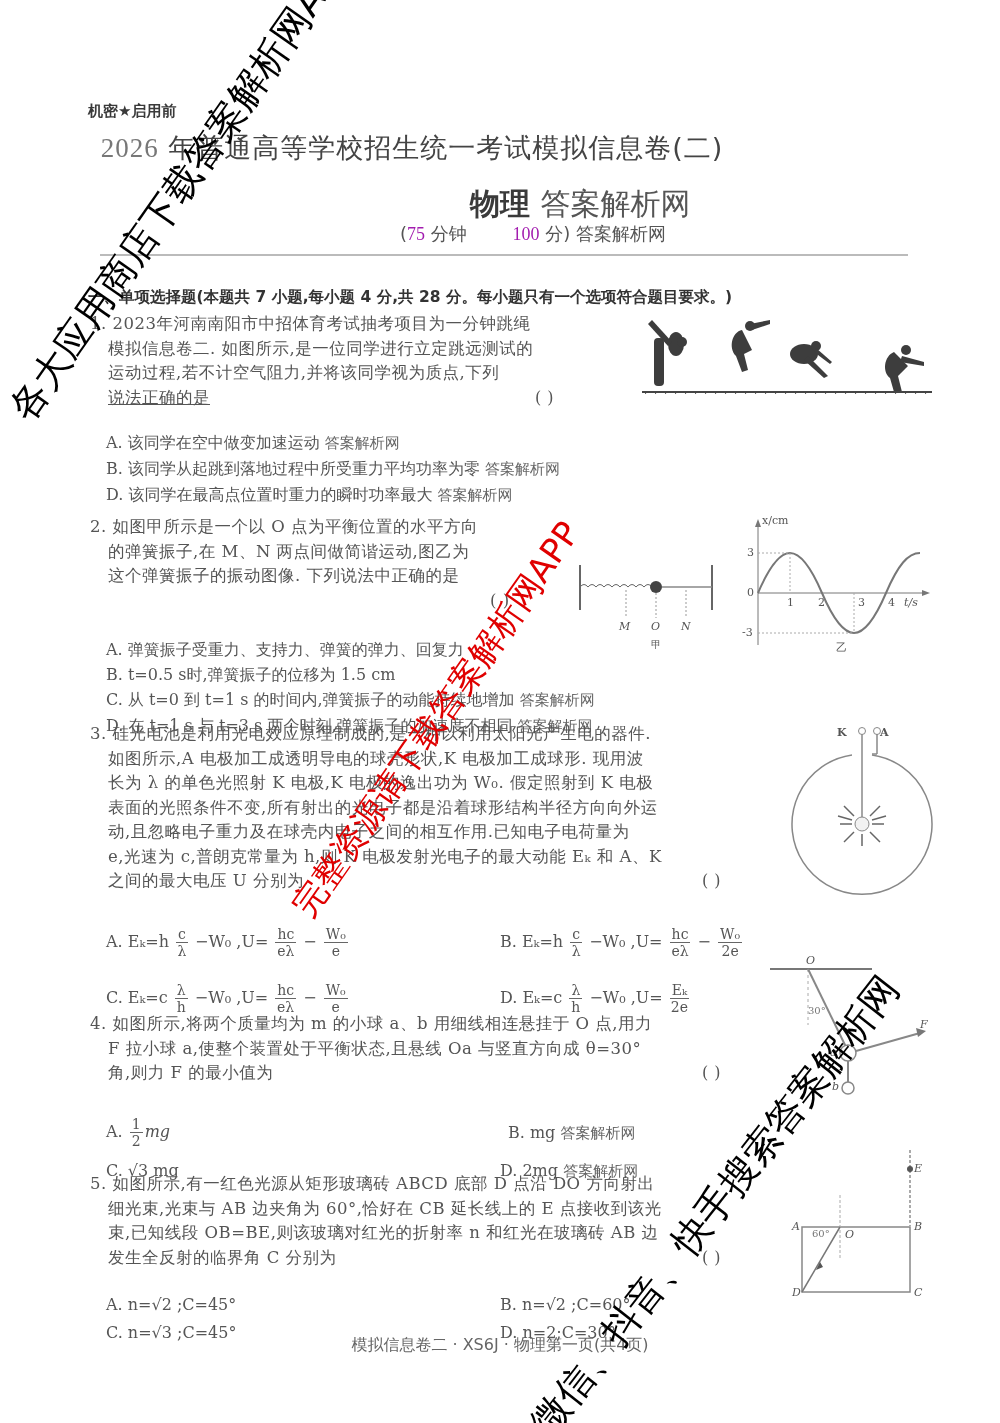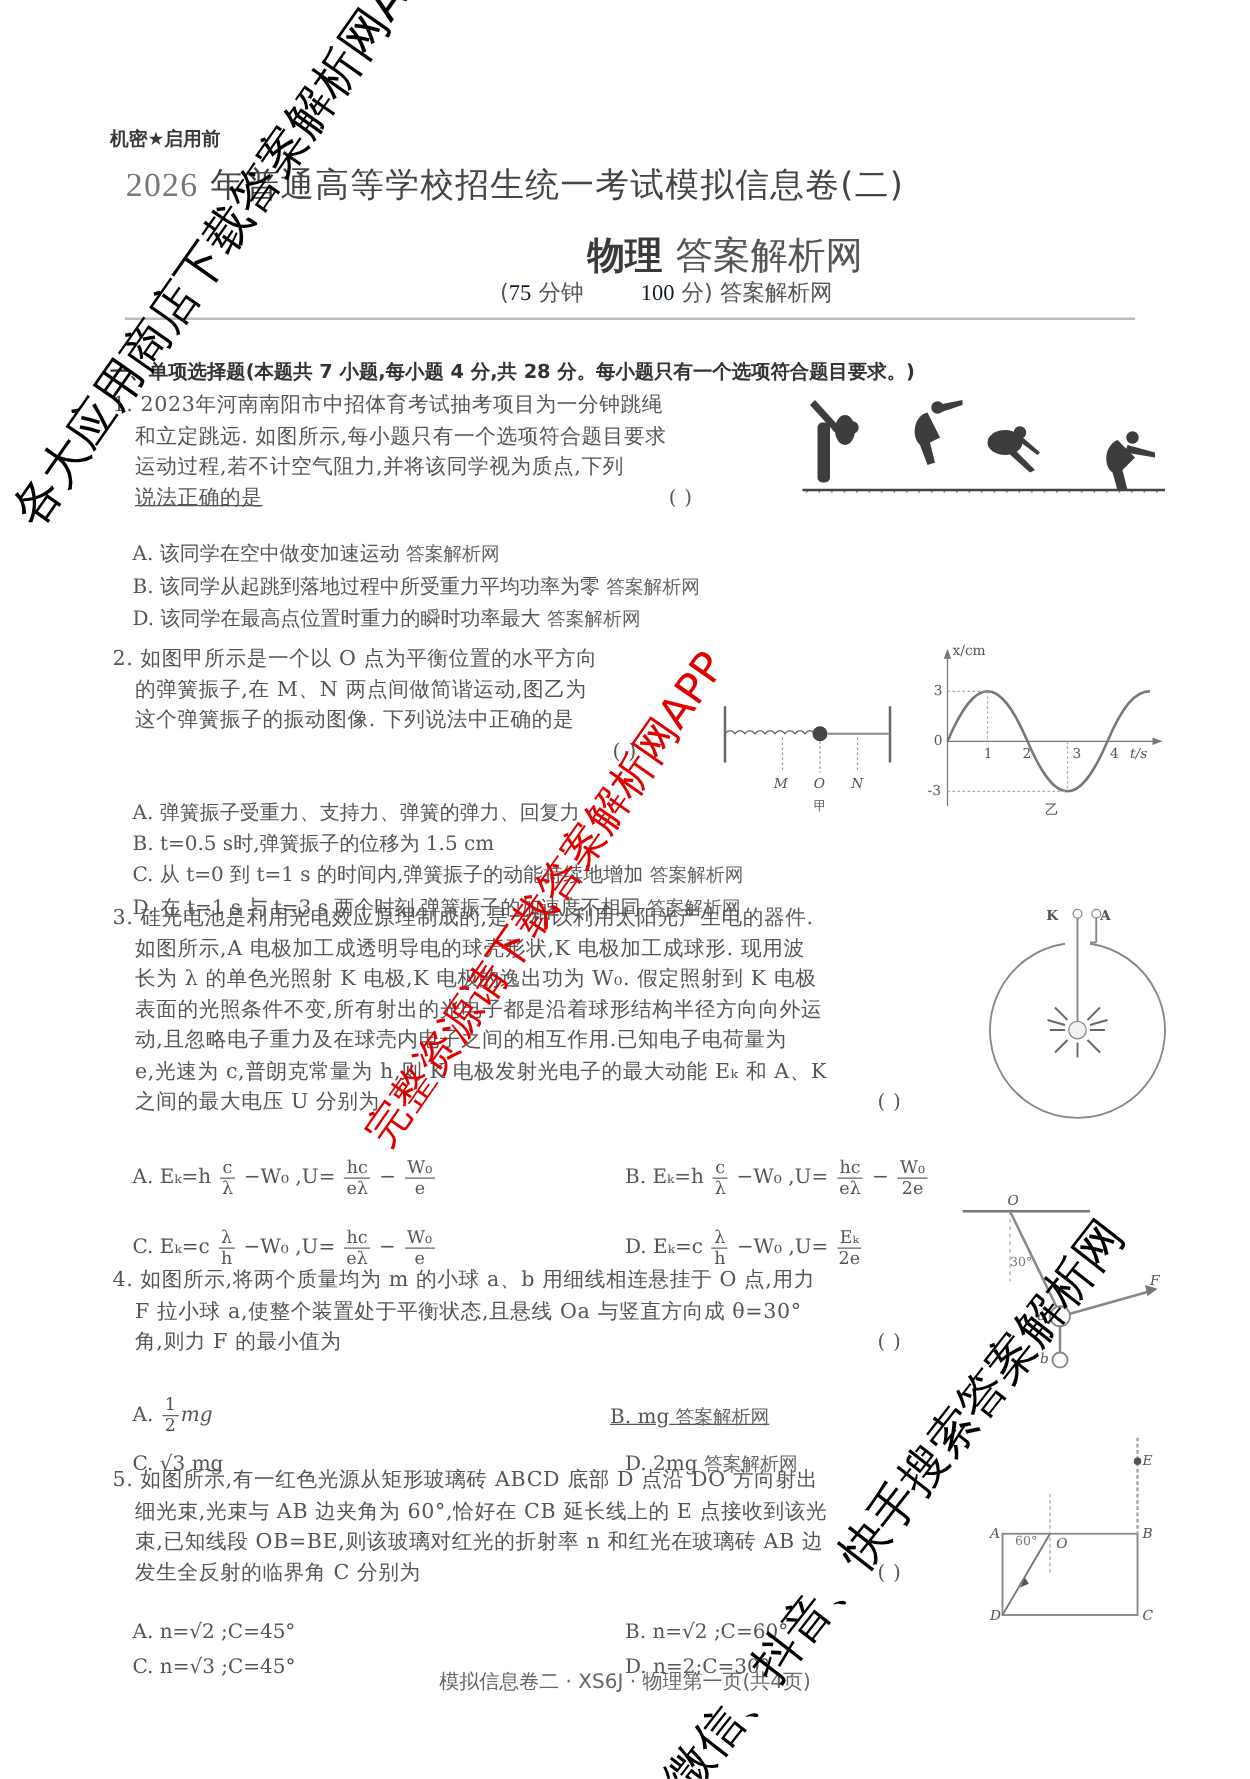--- a/index.html
+++ b/index.html
@@ -5,21 +5,21 @@
   html,body{margin:0;padding:0;background:#fff;}
   body{width:1000px;height:1423px;position:relative;overflow:hidden;
        font-family:"DejaVu Serif","Liberation Serif",serif;color:#4a4a4a;}
   .abs{position:absolute;}
   .secret{left:88px;top:102px;font-family:"DejaVu Sans","Liberation Sans",sans-serif;font-weight:bold;font-size:15px;color:#3a3a3a;}
   .title{left:0;width:824px;top:130px;text-align:center;font-size:27px;font-family:"DejaVu Sans","Liberation Sans",sans-serif;color:#444;letter-spacing:1px;}
   .title .yr{color:#777;font-family:"Liberation Serif",serif;font-weight:normal;}
   .subject{left:470px;top:172px;font-size:30px;font-weight:bold;font-family:"DejaVu Sans","Liberation Sans",sans-serif;color:#3a3a3a;margin-top:12px;}
   .subject .wm{font-weight:normal;color:#555;}
   .time{left:400px;top:222px;font-size:18px;font-family:"DejaVu Sans","Liberation Sans",sans-serif;color:#555;}
-  .time .n{color:#0f172a;font-family:"Liberation Serif",serif;}
+  .time .n{color:#a21caf;font-family:"Liberation Serif",serif;}
   .rule{left:100px;top:254px;width:808px;height:2px;background:#bbb;}
   .section{left:88px;top:287px;font-size:15.5px;font-weight:bold;font-family:"DejaVu Sans","Liberation Sans",sans-serif;color:#333;white-space:nowrap;}
   .q{font-size:16.5px;line-height:24.5px;color:#555;letter-spacing:0.5px;}
   .q .line{white-space:nowrap;}
   .opt{font-size:16px;line-height:25px;color:#555;white-space:nowrap;margin-top:20px;}
   .opt .wm{font-size:15px;color:#666;}
   .paren{font-size:16px;color:#555;}
   .footer{left:0;width:1000px;top:1335px;text-align:center;font-size:16px;color:#666;font-family:"DejaVu Sans","Liberation Sans",sans-serif;}
   .watermark{font-family:"DejaVu Sans","Liberation Sans",sans-serif;font-size:40px;white-space:nowrap;transform-origin:left bottom;}
   .wm-black{color:#000;}
@@ -45,21 +45,21 @@
   <span>(</span><span class="n">75</span><span> 分钟</span>
   &nbsp;&nbsp;&nbsp;&nbsp;&nbsp;&nbsp;
   <span class="n">100</span><span> 分)</span><span> 答案解析网</span>
 </div>
 <div class="abs rule"></div>
 
 <div class="abs section">一、单项选择题(本题共 7 小题,每小题 4 分,共 28 分。每小题只有一个选项符合题目要求。)</div>
 
 <div class="abs q" style="left:90px;top:312px;width:540px;">
   <div class="line">1. 2023年河南南阳市中招体育考试抽考项目为一分钟跳绳</div>
-  <div class="line" style="padding-left:18px">和立定跳远. 如图所示,每小题只有一个选项符合题目要求</div>
+  <div class="line" style="padding-left:18px">模拟信息卷二. 如图所示,是一位同学进行立定跳远测试的</div>
   <div class="line" style="padding-left:18px">运动过程,若不计空气阻力,并将该同学视为质点,下列</div>
   <div class="line" style="padding-left:18px;position:relative;text-decoration:underline;">
     <span>说法正确的是</span>
     <span class="paren" style="position:absolute;left:445px;">(    )</span>
   </div>
 </div>
 <div class="abs opt" style="left:106px;top:410px;">
   <div><span>A. 该同学在空中做变加速运动</span> <span class="wm">答案解析网</span></div>
   <div><span>B. 该同学从起跳到落地过程中所受重力平均功率为零</span> <span class="wm">答案解析网</span></div>
   <div><span>D. 该同学在最高点位置时重力的瞬时功率最大</span> <span class="wm">答案解析网</span></div>
@@ -238,21 +238,21 @@
   <div class="line" style="padding-left:18px">F 拉小球 a,使整个装置处于平衡状态,且悬线 Oa 与竖直方向成 θ=30°</div>
   <div class="line" style="padding-left:18px;position:relative;">
     <span>角,则力 F 的最小值为</span>
     <span class="paren" style="position:absolute;left:612px;">(    )</span>
   </div>
 </div>
 <div class="abs opt" style="left:106px;top:1096px;">
   <span>A.</span>
   <span class="frac"><span class="num">1</span><span>2</span></span><i class="v">mg</i>
 </div>
-<div class="abs opt" style="left:488px;top:1100px;text-decoration:underline;">
+<div class="abs opt" style="left:508px;top:1100px;">
   <span>B. mg</span> <span class="wm">答案解析网</span>
 </div>
 <div class="abs opt" style="left:106px;top:1138px;">
   <span>C. √3 mg</span>
 </div>
 <div class="abs opt" style="left:500px;top:1138px;">
   <span>D. 2mg</span> <span class="wm">答案解析网</span>
 </div>
 
 <svg style="left:770px;top:955px;" width="200" height="140">

